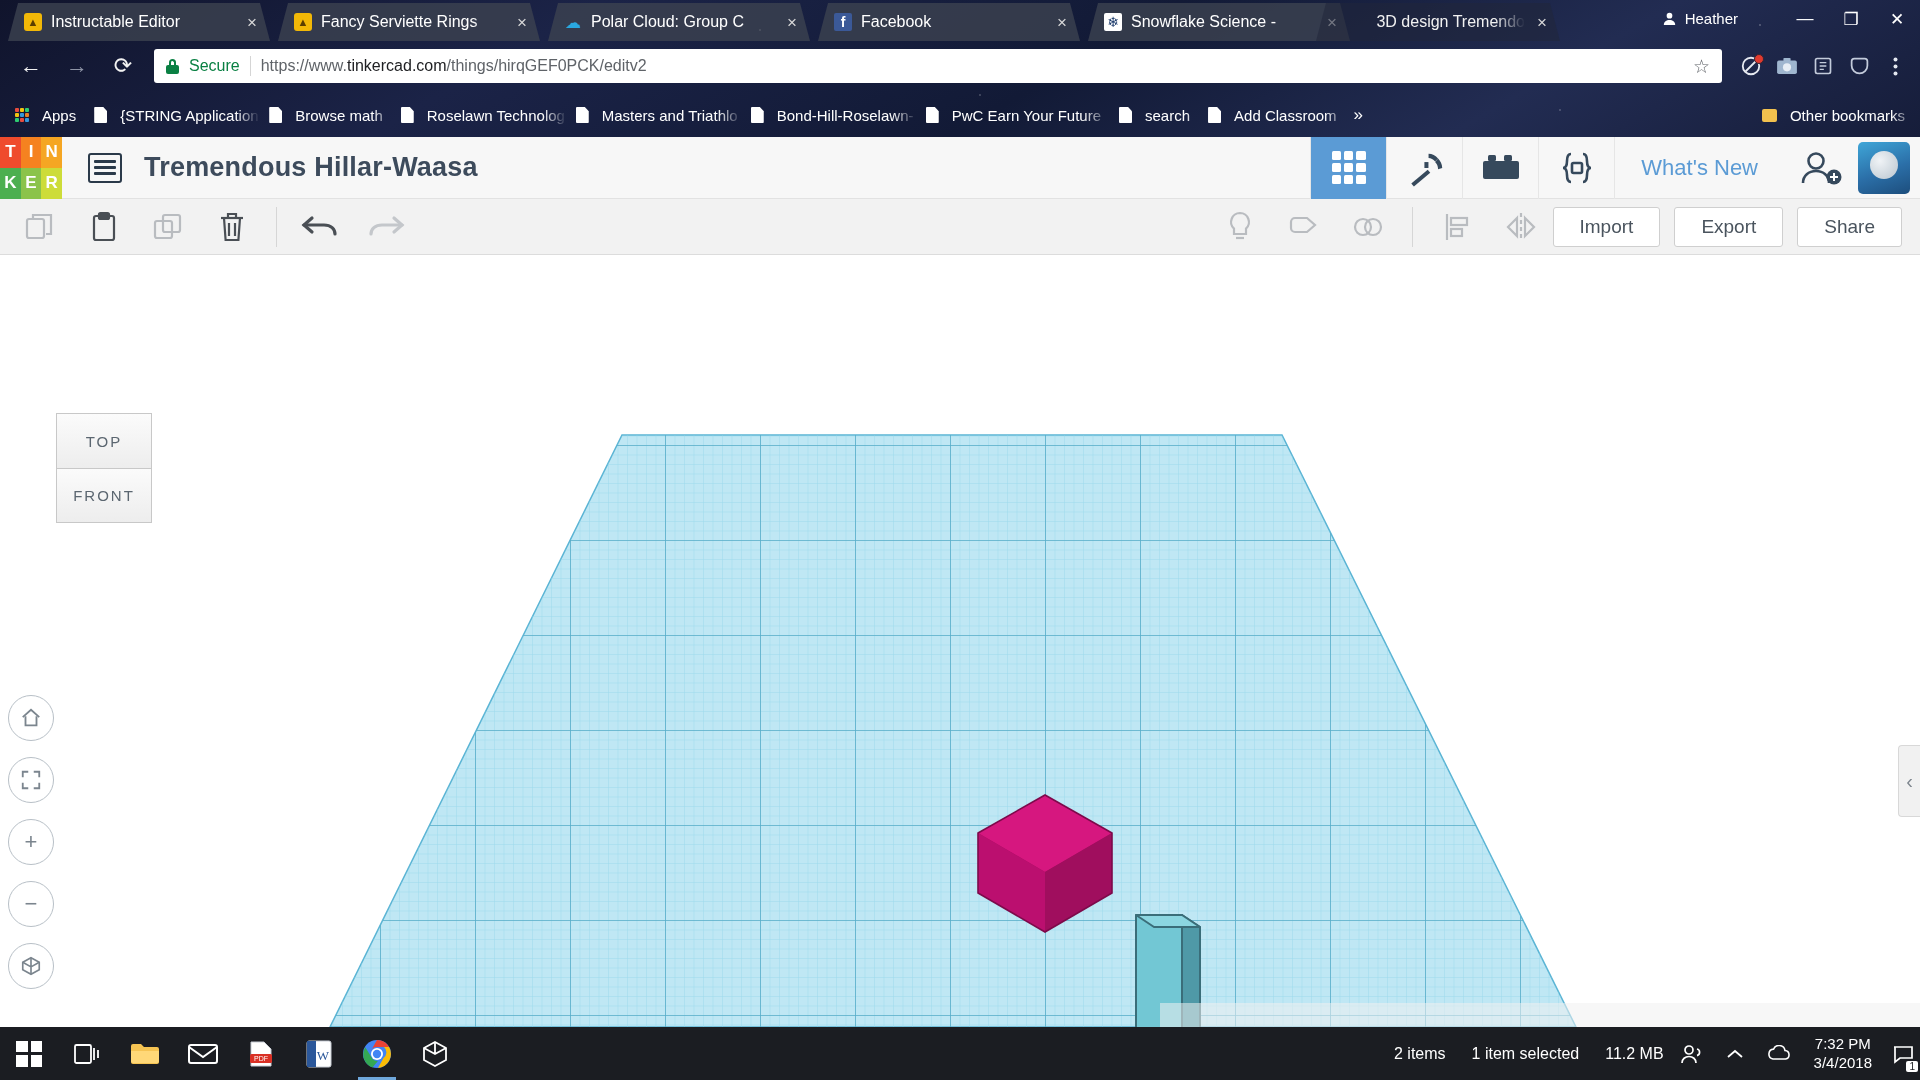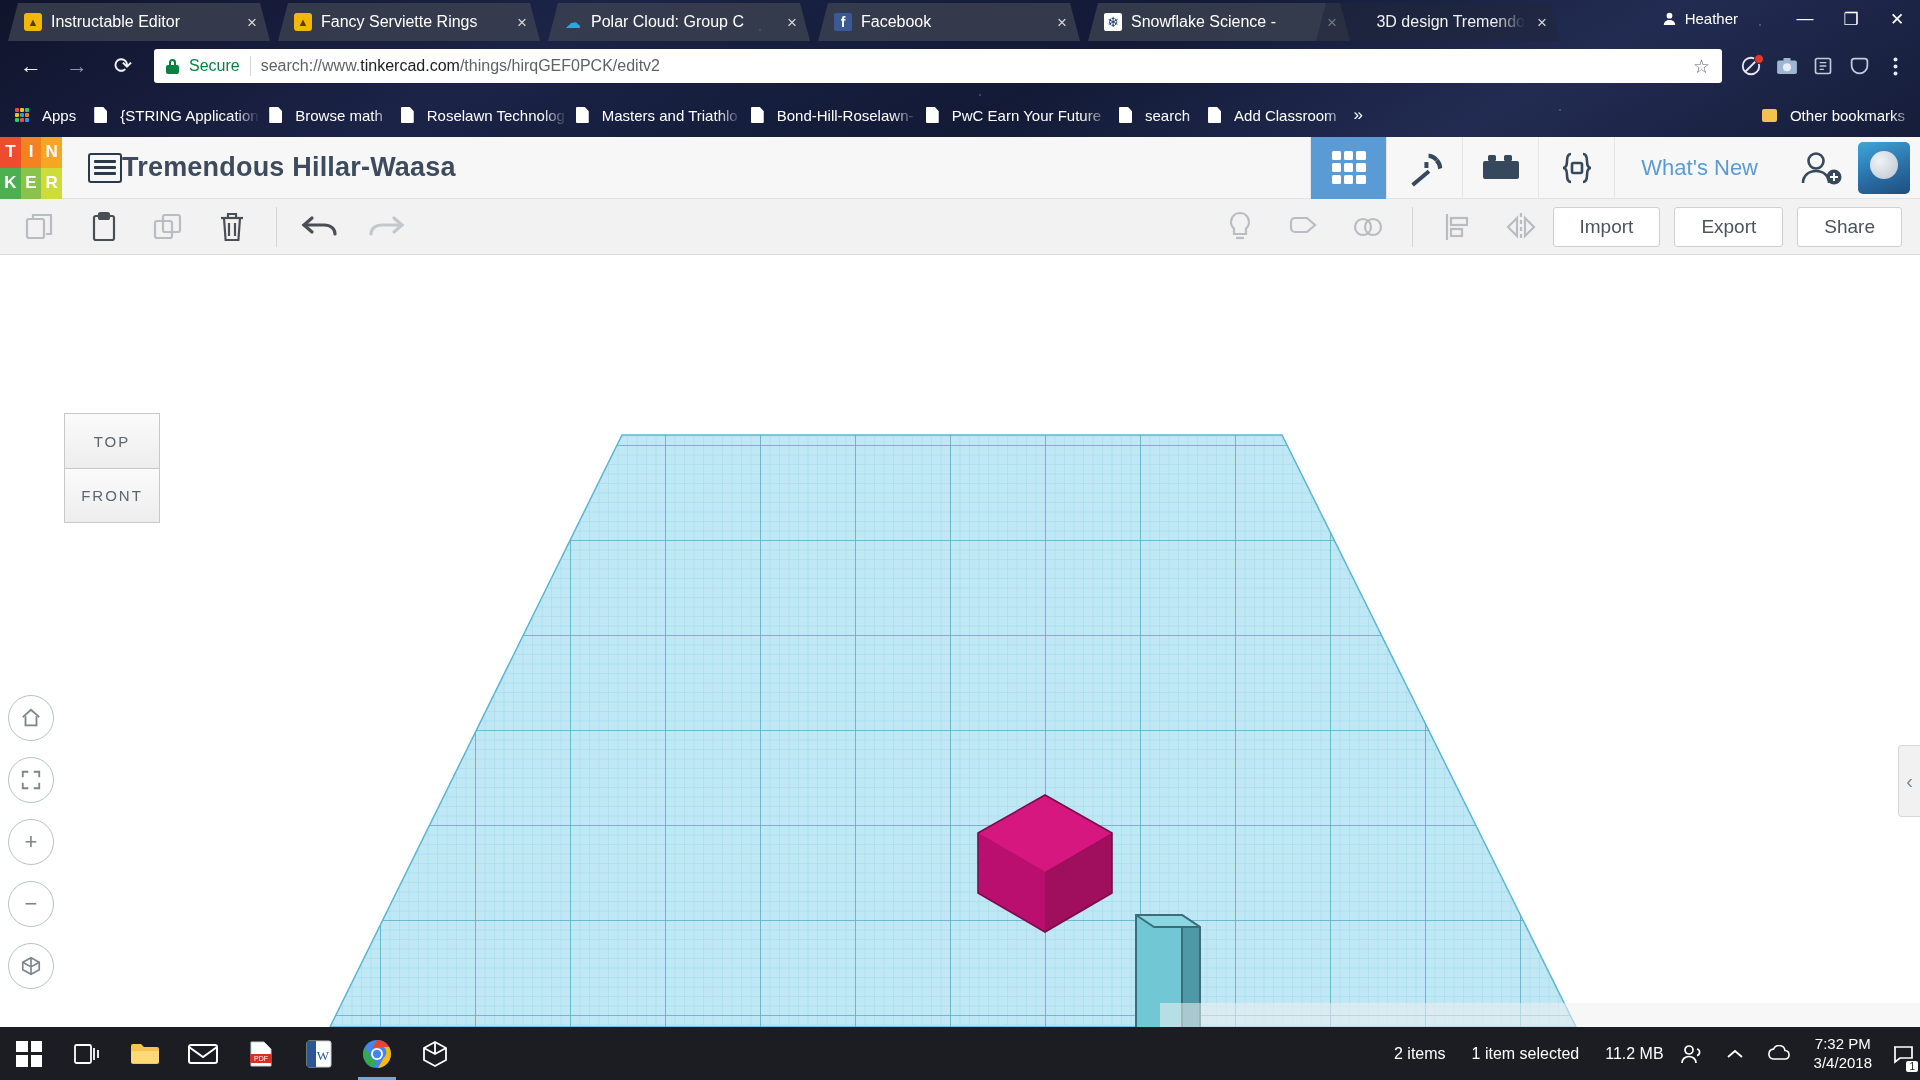--- a/index.html
+++ b/index.html
@@ -99,21 +99,21 @@
   .tc-logo{ width:62px; height:62px; display:grid; grid-template-columns:repeat(3,1fr);
     grid-template-rows:repeat(2,1fr); flex:0 0 62px; }
   .tc-logo span{ display:flex; align-items:center; justify-content:center; color:#fff;
     font-size:17px; font-weight:bold; }
   .hamburger{ width:34px; height:30px; margin-left:26px; border:2.5px solid #2b3a4a; border-radius:3px;
     display:flex; flex-direction:column; justify-content:center; gap:3px; padding:0 4px; flex:0 0 34px;}
   .hamburger i{ display:block; height:3px; background:#2b3a4a; border-radius:1px; }
   .hamburger i:nth-child(1){ width:100%; }
   .hamburger i:nth-child(2){ width:100%; }
   .hamburger i:nth-child(3){ width:100%; }
-  .proj-title{ font-size:27px; color:#3d4b5c; font-weight:bold; letter-spacing:.2px; }
+  .proj-title{ margin-left:22px; font-size:27px; color:#3d4b5c; font-weight:bold; letter-spacing:.2px; }
   .hdr-right{ margin-left:auto; display:flex; align-items:center; height:62px; }
   .hicon{ width:76px; height:62px; display:flex; align-items:center; justify-content:center;
     border-left:1px solid #e6e6e6; color:#36495c; }
   .hicon.active{ background:#5b9bd5; }
   .whatsnew{ padding:0 26px; height:62px; display:flex; align-items:center; color:#5b9bd5;
     font-size:22px; border-left:1px solid #e6e6e6; }
   .grid9big{ width:34px; height:34px; display:grid; grid-template-columns:repeat(3,1fr);
     grid-template-rows:repeat(3,1fr); gap:3px; }
   .grid9big i{ background:#fff; border-radius:1.5px; display:block; }
   .user-ico{ width:74px; height:62px; display:flex; align-items:center; justify-content:center;
@@ -133,21 +133,21 @@
   .tb-sep{ width:1px; height:40px; background:#d6d6d6; margin:0 12px; }
   .tb-right{ margin-left:auto; display:flex; align-items:flex-start; }
   .btn{ height:40px; padding:0 26px; border:1px solid #cfcfcf; background:#fff; color:#4a545e;
     font-size:19px; border-radius:3px; margin-right:14px; display:flex; align-items:center; }
   .btn:last-child{ margin-right:18px; }
 
   
   .canvas{ position:absolute; left:0; top:118px; width:1920px; height:772px;
     background:#ffffff; overflow:hidden; }
 
-  .viewcube{ position:absolute; left:64px; top:158px; width:96px; height:135px; }
+  .viewcube{ position:absolute; left:56px; top:158px; width:96px; height:135px; }
   .vc-top, .vc-front{ position:absolute; left:0; width:96px; height:55px;
     background:linear-gradient(#fbfbfb,#ededed); border:1px solid #c8c8c8;
     display:flex; align-items:center; justify-content:center;
     font-size:15px; color:#5b6670; letter-spacing:2px; }
   .vc-top{ top:0; border-bottom:none; }
   .vc-front{ top:55px; }
 
   .navcircles{ position:absolute; left:8px; top:440px; display:flex; flex-direction:column; gap:16px; }
   .ncirc{ width:46px; height:46px; border-radius:50%; border:1.6px solid #b8c0c7; background:#fff;
     display:flex; align-items:center; justify-content:center; color:#7b858e; font-size:22px; }
@@ -249,21 +249,21 @@
     <div class="navicon dim">→</div>
     <div class="navicon">⟳</div>
 
     <div class="omnibox">
       <span class="lock">
         <span class="shackle"></span>
           <span class="body"></span>
       </span>
       <span class="secure">Secure</span>
       <span class="vsep"></span>
-      <span class="urlwrap"><span>search://www.</span><span class="dom">tinkercad.com</span><span>/things/hirqGEF0PCK/editv2</span></span>
+      <span class="urlwrap"><span>https://www.</span><span class="dom">tinkercad.com</span><span>/things/hirqGEF0PCK/editv2</span></span>
       <span class="star">☆</span>
     </div>
 
     <div class="navright">
       <div class="ni">
         <svg width="22" height="22" viewBox="0 0 24 24">
             <circle cx="12" cy="12" r="9" fill="none" stroke="#e6e9f0" stroke-width="2"></circle>
             <path d="M6 18 L18 6" stroke="#e6e9f0" stroke-width="2"></path>
           </svg>
         <span class="redbadge"></span>

